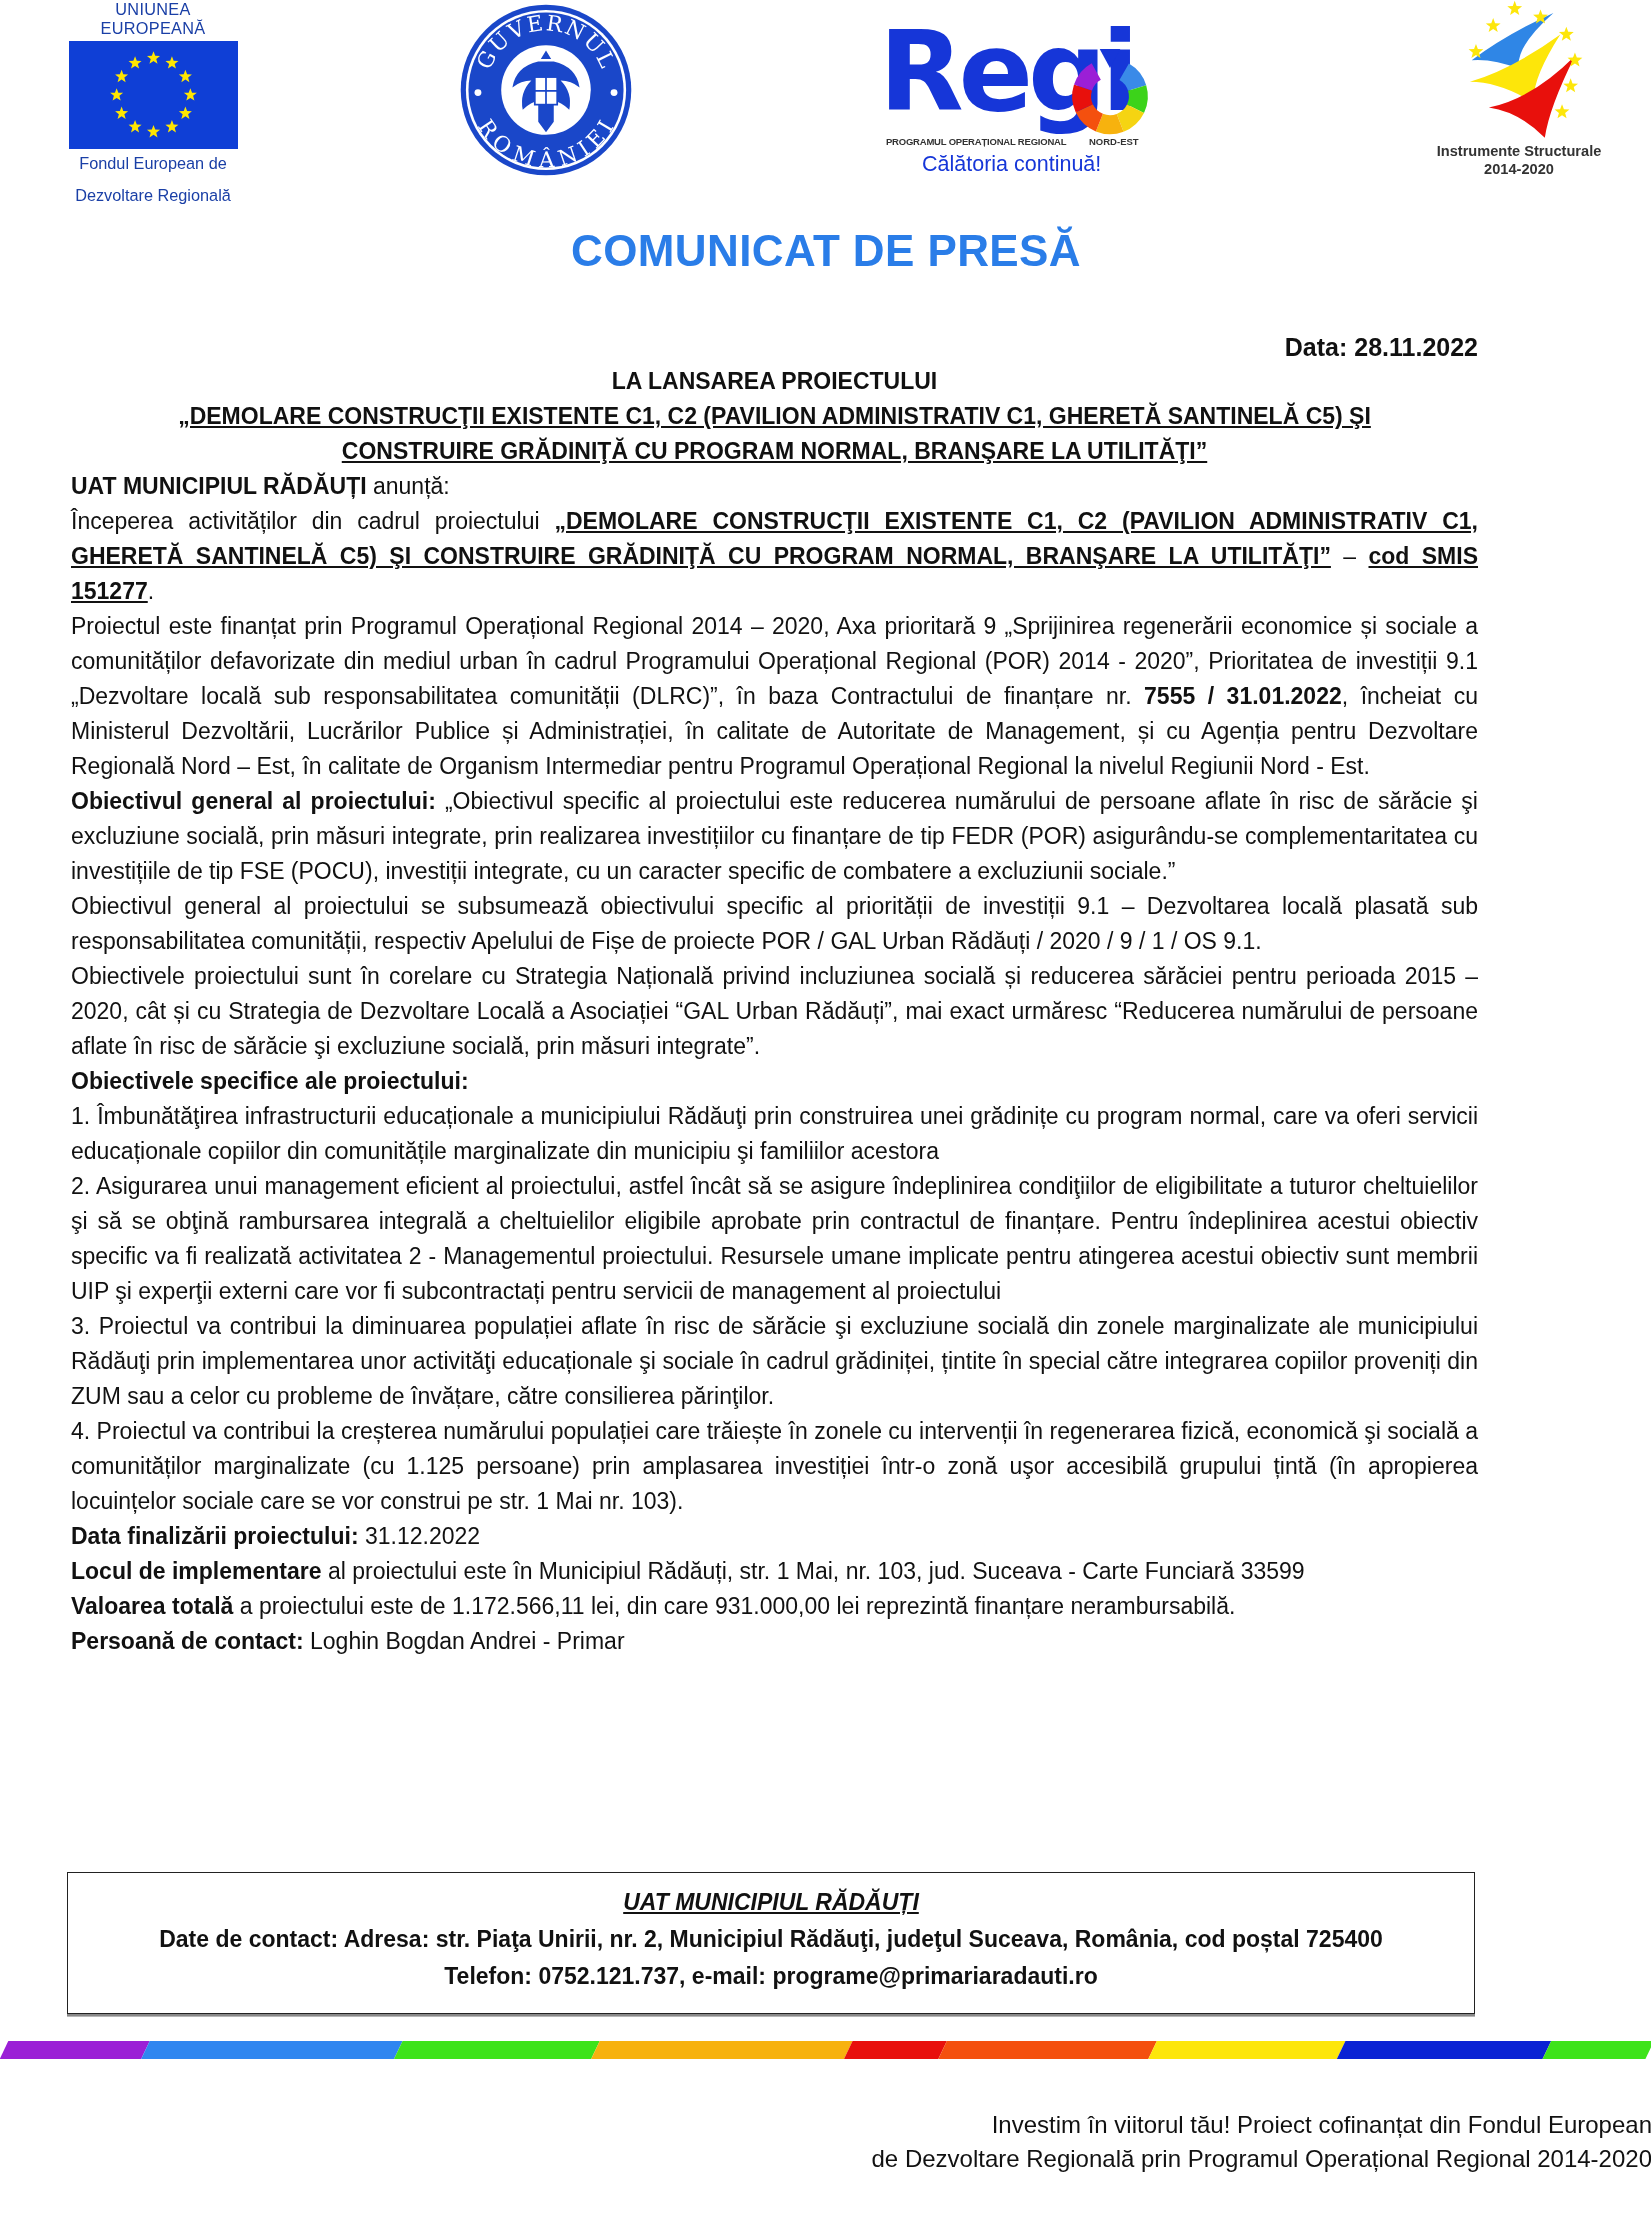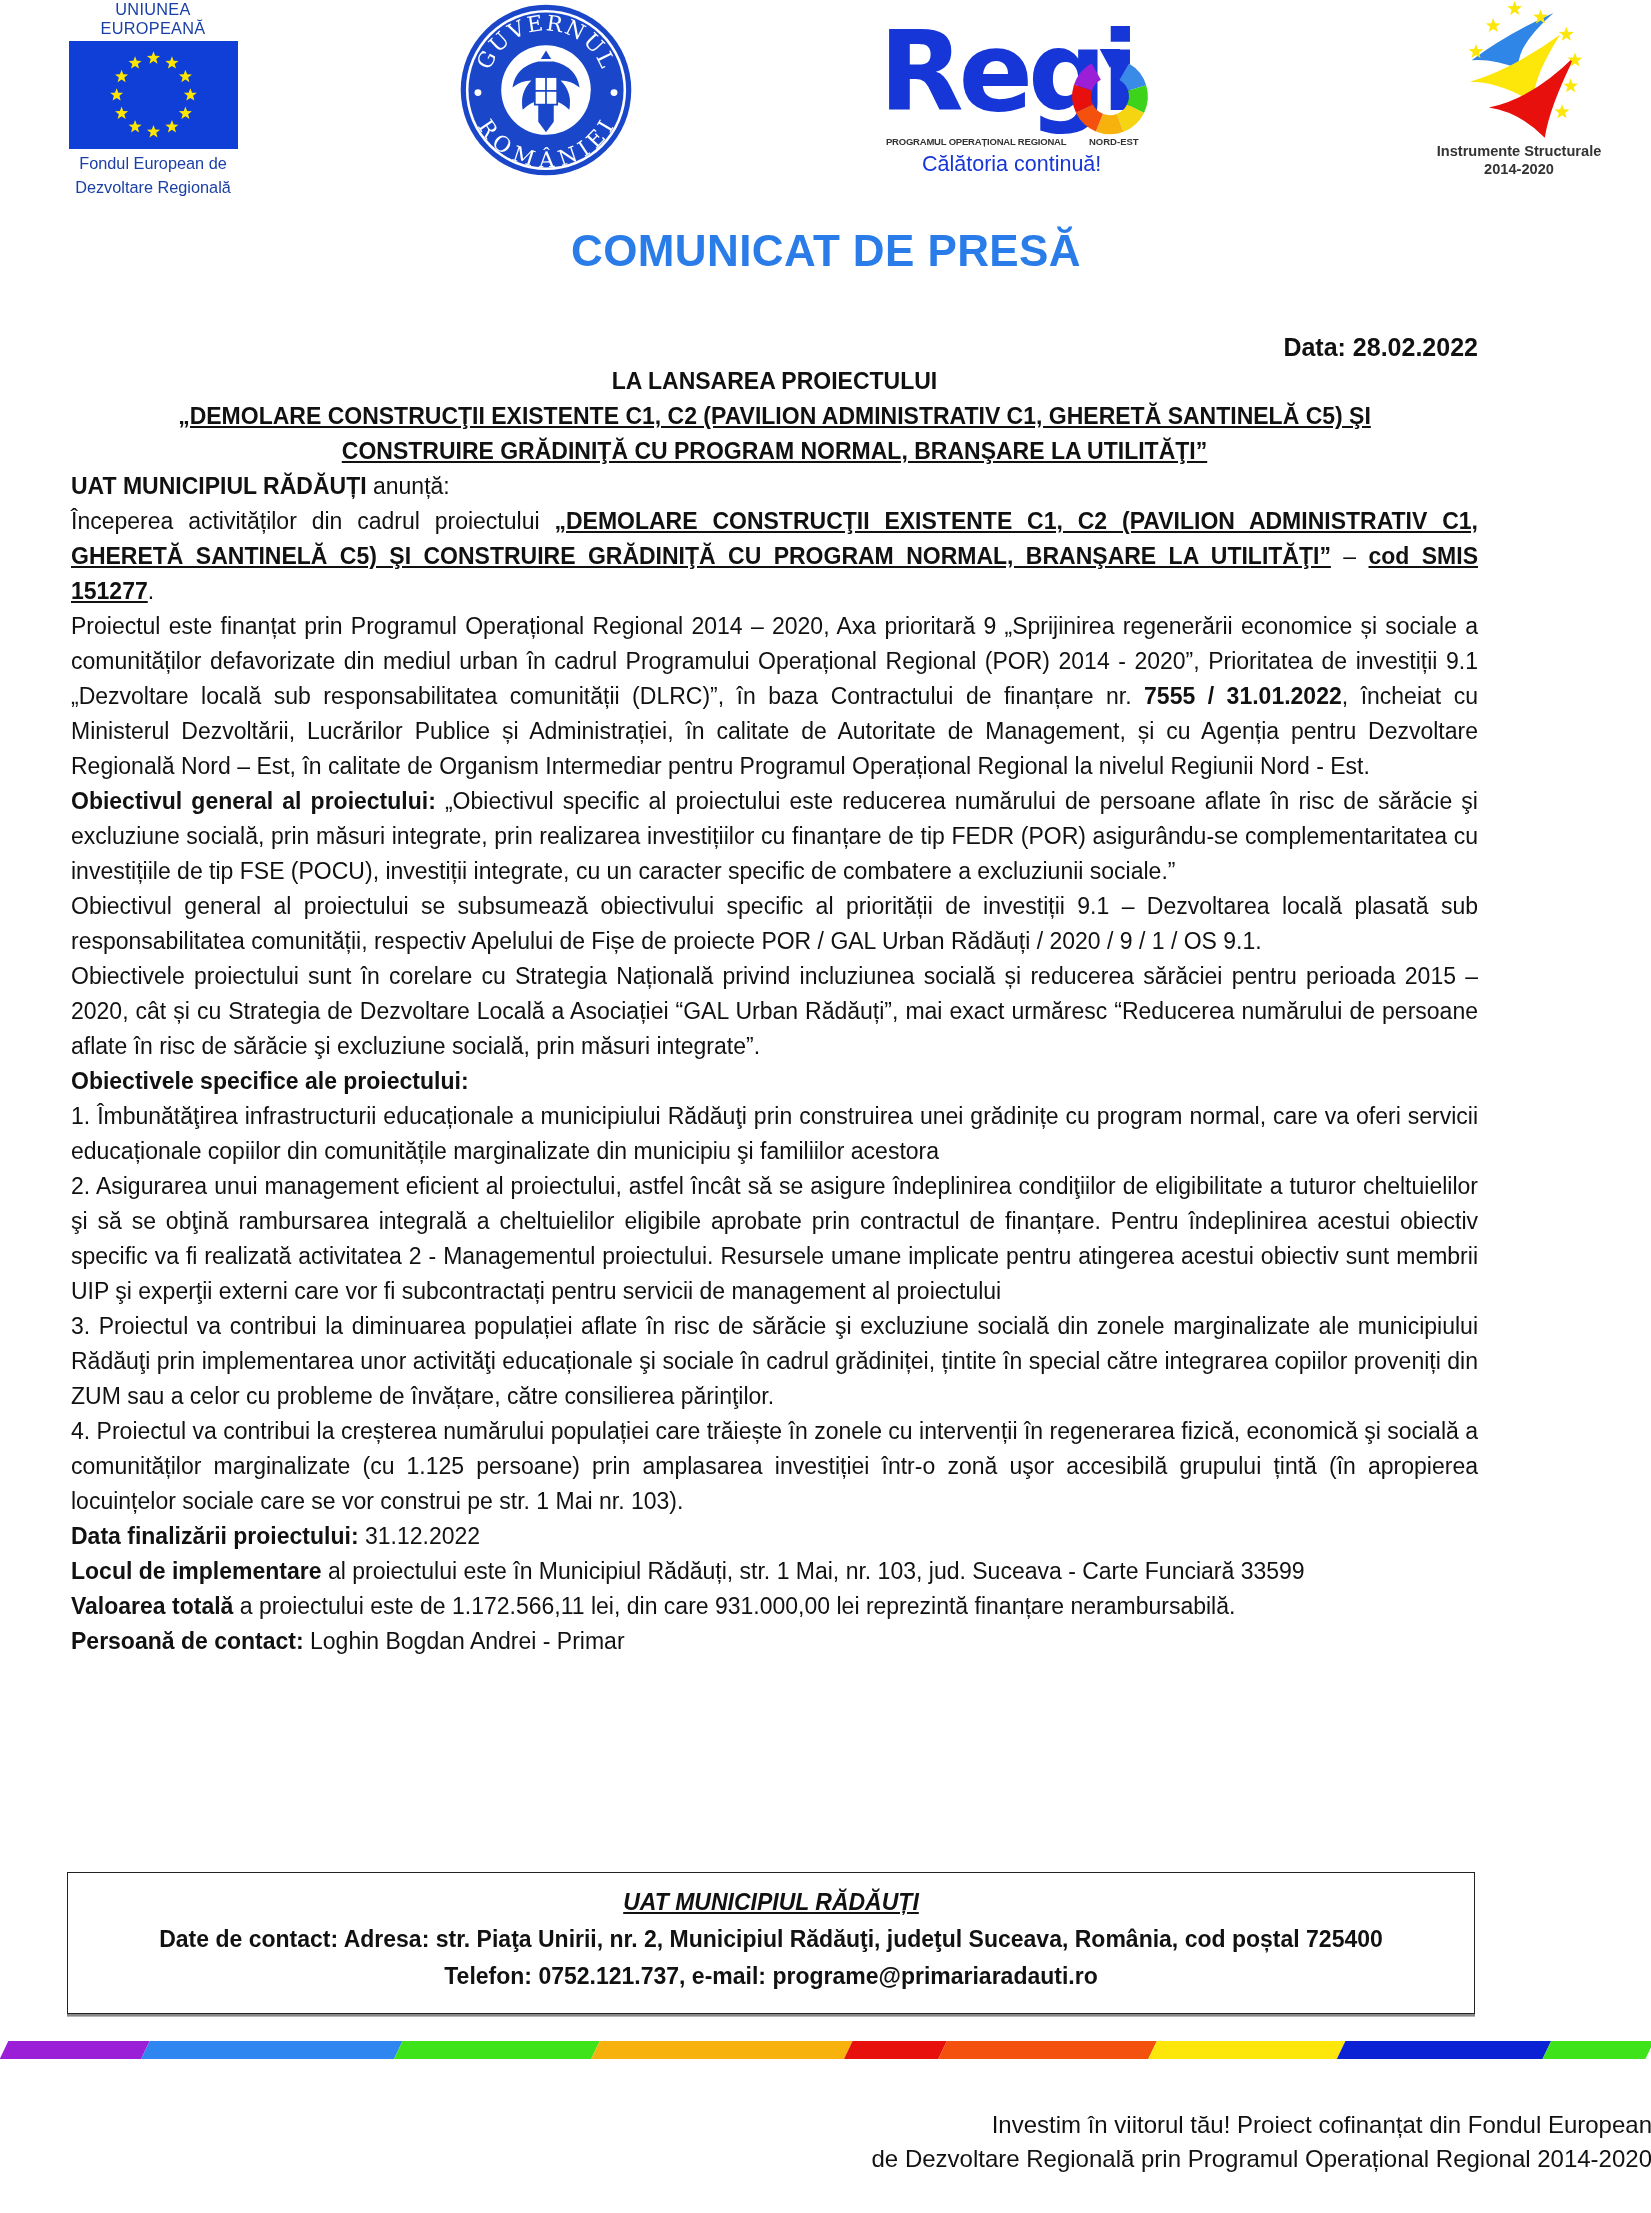--- a/index.html
+++ b/index.html
@@ -78,21 +78,21 @@
           <polygon points="60.8,76.5 62.7,81.8 68.4,82.0 64.0,85.5 65.5,91.0 60.8,87.9 56.1,91.0 57.6,85.5 53.2,82.0 58.8,81.8" fill="#ffe600"></polygon>
           <polygon points="55.0,55.0 57.0,60.3 62.6,60.5 58.2,64.0 59.7,69.5 55.0,66.4 50.3,69.5 51.8,64.0 47.4,60.5 53.0,60.3" fill="#ffe600"></polygon>
           <polygon points="60.8,33.5 62.7,38.8 68.4,39.0 64.0,42.5 65.5,48.0 60.8,44.9 56.1,48.0 57.6,42.5 53.2,39.0 58.8,38.8" fill="#ffe600"></polygon>
           <polygon points="76.5,17.8 78.5,23.0 84.1,23.3 79.7,26.8 81.2,32.2 76.5,29.1 71.8,32.2 73.3,26.8 68.9,23.3 74.5,23.0" fill="#ffe600"></polygon>
           <polygon points="98.0,12.0 100.0,17.3 105.6,17.5 101.2,21.0 102.7,26.5 98.0,23.4 93.3,26.5 94.8,21.0 90.4,17.5 96.0,17.3" fill="#ffe600"></polygon>
           <polygon points="119.5,17.8 121.5,23.0 127.1,23.3 122.7,26.8 124.2,32.2 119.5,29.1 114.8,32.2 116.3,26.8 111.9,23.3 117.5,23.0" fill="#ffe600"></polygon>
           <polygon points="135.2,33.5 137.2,38.8 142.8,39.0 138.4,42.5 139.9,48.0 135.2,44.9 130.5,48.0 132.0,42.5 127.6,39.0 133.3,38.8" fill="#ffe600"></polygon>
         </svg>
     </div>
     <div class="sub">Fondul European de</div>
-    <div class="sub" style="margin-top:4px">Dezvoltare Regională</div>
+    <div class="sub" style="margin-top:12px">Dezvoltare Regională</div>
   </div>
 
   <div class="logo gov-logo">
     <svg width="174" height="174" viewBox="0 0 202 202">
       <defs>
         <path id="arcTop" d="M 32 101 A 69 69 0 0 1 170 101"></path>
         <path id="arcBot" d="M 30 101 A 71 71 0 0 0 172 101"></path>
       </defs>
       <circle cx="101" cy="101" r="99" fill="#1a47c9"></circle>
       <circle cx="101" cy="101" r="93" fill="#ffffff"></circle>
@@ -149,21 +149,21 @@
     <div class="lbl">
       <div>Instrumente Structurale</div>
       <div>2014-2020</div>
     </div>
   </div>
 </div>
 
 <div class="title">COMUNICAT DE PRESĂ</div>
 
 <div class="doc">
-  <p class="date">Data: 28.02.2022</p>
+  <p class="date">Data: 28.11.2022</p>
   <p class="center">LA LANSAREA PROIECTULUI</p>
   <p class="center u">„DEMOLARE CONSTRUCŢII EXISTENTE C1, C2 (PAVILION ADMINISTRATIV C1, GHERETĂ SANTINELĂ C5) ŞI</p>
   <p class="center u">CONSTRUIRE GRĂDINIŢĂ CU PROGRAM NORMAL, BRANŞARE LA UTILITĂŢI”</p>
 
   <p>
     <span class="b">UAT MUNICIPIUL RĂDĂUȚI</span><span> anunță:</span>
   </p>
 
   <p class="j">
     <span>Începerea activităților din cadrul proiectului </span><span class="b u">„DEMOLARE CONSTRUCŢII EXISTENTE C1, C2 (PAVILION ADMINISTRATIV C1, GHERETĂ SANTINELĂ C5) ŞI CONSTRUIRE GRĂDINIŢĂ CU PROGRAM NORMAL, BRANŞARE LA UTILITĂŢI”</span><span> – </span><span class="b u">cod SMIS 151277</span><span>.</span>

